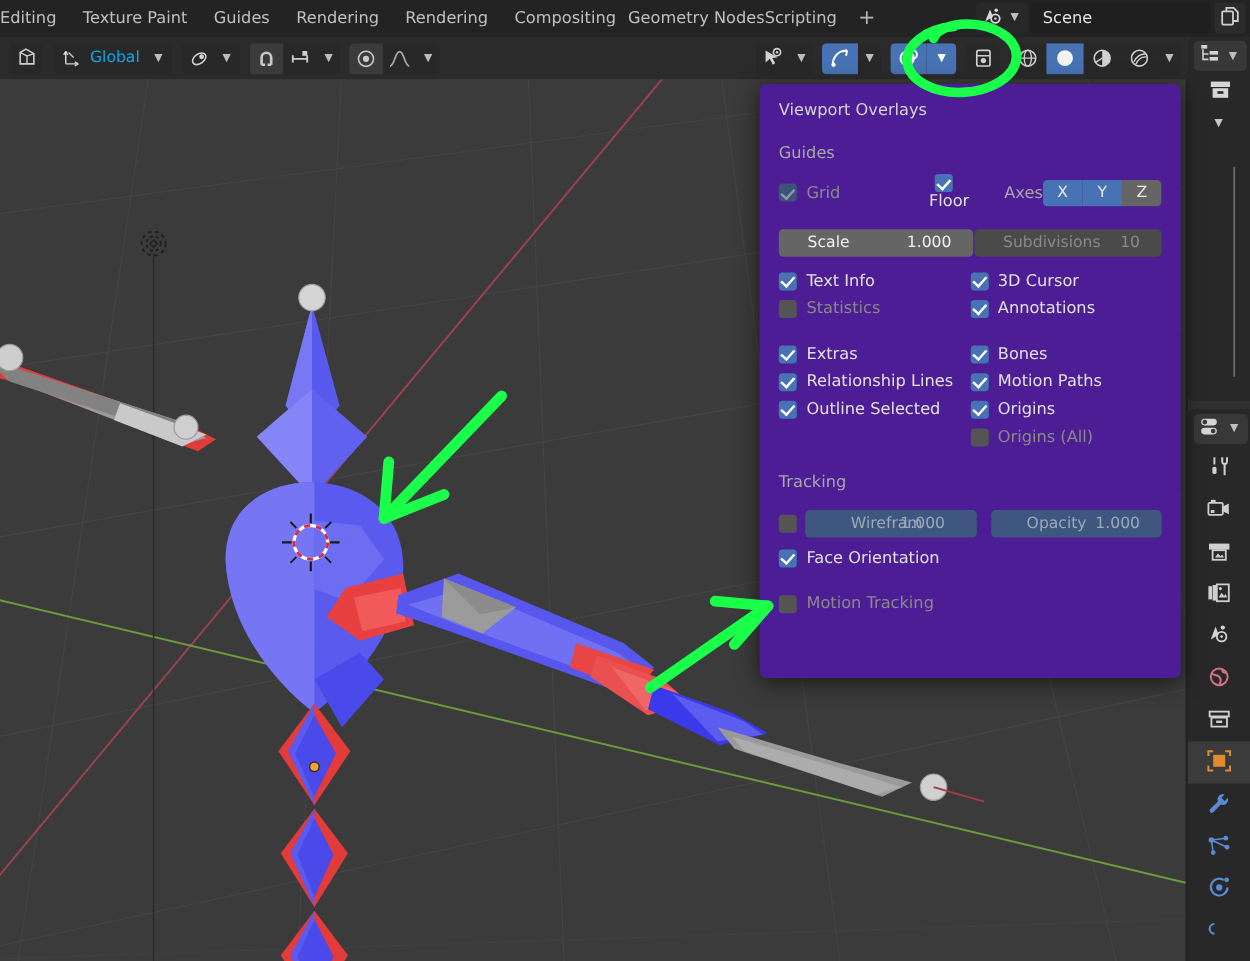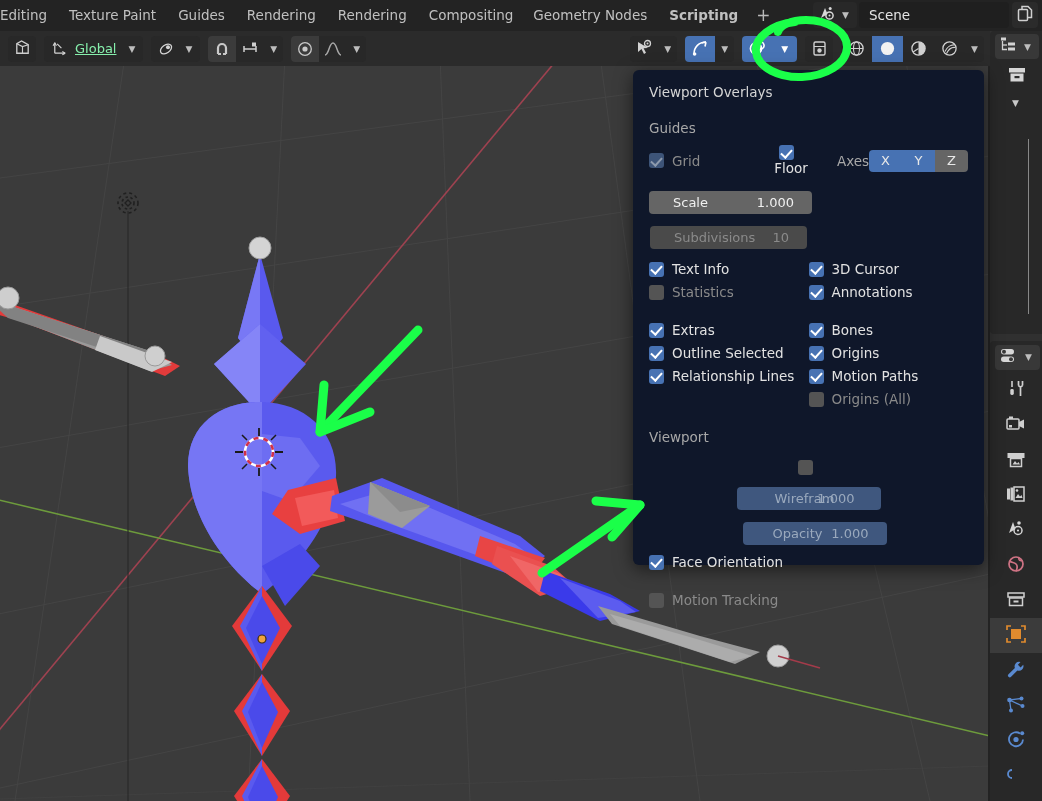--- a/index.html
+++ b/index.html
@@ -52,33 +52,33 @@
   }
   .gbtn {
     height: 26px; min-width: 26px; display: flex; align-items: center;
     justify-content: center; color: #d0d0d0; font-size: 12.5px;
     background: transparent;
   }
   .gbtn.on { background: #4772b3; }
   .gbtn.semi { background: #3b3b3b; }
   .gbtn.blue-solid { background: #4772b3; }
   .chev { font-size: 9px; color: #bdbdbd; padding: 0 6px; }
-  .orient-label { color: #86efac; font-size: 13px; padding: 0 6px 0 3px; text-decoration: underline; }
+  .orient-label { color: #0ea5e9; font-size: 13px; padding: 0 6px 0 3px; }
 
   
   .viewport {
     position: absolute; left: 0; top: 66px; width: 990px; height: 735px;
     background: #3b3b3b; overflow: hidden;
   }
   .vp-svg { position:absolute; left:0; top:0; }
 
   
   .popover {
     position: absolute; left: 633px; top: 70px; width: 351px; height: 495px;
-    background: #0f172a; border-radius: 6px;
+    background: #4c1d95; border-radius: 6px;
     box-shadow: 0 4px 18px rgba(0,0,0,0.55);
     padding: 14px 16px 0 16px;
     z-index: 40;
   }
   .pop-title { color: #d5d5d5; font-size: 13.5px; margin-bottom: 20px; }
   .sect-head { color: #a8a8a8; font-size: 13.5px; margin-bottom: 9px; }
   .row { display: flex; align-items: center; margin-bottom: 7px; }
   .col { width: 166px; display: flex; align-items: center; }
   .cb {
     width: 15px; height: 15px; border-radius: 3px; background: #545454;
@@ -102,21 +102,21 @@
     height: 22px;
   }
   .axbtn {
     width: 33px; height: 22px; display: flex; align-items: center;
     justify-content: center; font-size: 13px; color: #e8e8e8;
     background: #656565;
   }
   .axbtn.on { background: #4772b3; }
 
   
-  .sld-row { display: flex; gap: 12px; margin: 15px 0 12px 0; flex-direction: column; }
+  .sld-row { display: flex; gap: 0px; margin: 15px 0 12px 0; }
   .sld {
     height: 23px; border-radius: 4px; display: flex; align-items: center;
     position: relative; font-size: 13px;
   }
   .sld.grey { background: #656565; color: #f0f0f0; }
   .sld.greydim { background: #4a4a4a; color: #8a8a8a; padding-left: 28px; }
   .sld.bluedim { background: #3f577e; color: #9aa9bd; }
 
   
   .rightcol {
@@ -168,22 +168,22 @@
 <div id="app">
 
   <div class="topbar">
     <div id="ws-tabs" style="display:flex;align-items:center;gap:0px;">
         <div class="wstab" style="margin-left: 0px;">Editing</div>
         <div class="wstab" style="margin-left: 22px;">Texture Paint</div>
         <div class="wstab" style="margin-left: 22px;">Guides</div>
         <div class="wstab" style="margin-left: 22px;">Rendering</div>
         <div class="wstab" style="margin-left: 22px;">Rendering</div>
         <div class="wstab" style="margin-left: 22px;">Compositing</div>
-        <div class="wstab" style="margin-left: 20px;">Geometry Nodes</div>
-        <div class="wstab" style="margin-left: 22px; font-weight: bold;">Scripting</div>
+        <div class="wstab" style="margin-left: 10px;">Geometry Nodes</div>
+        <div class="wstab" style="">Scripting</div>
         <div class="wstab plus" style="margin-left: 18px;">+</div>
       </div>
     <div class="scene-block">
       <div class="scene-id">
         <span>
           <svg width="19" height="19" viewBox="0 0 19 19">
             <path d="M4 14 L8 4 L10.5 10 L4 14 Z" fill="#d8d8d8"></path>
             <circle cx="12.5" cy="11.5" r="3.6" fill="none" stroke="#d8d8d8" stroke-width="1.5"></circle>
             <circle cx="12.5" cy="11.5" r="1" fill="#d8d8d8"></circle>
             <circle cx="13.2" cy="4.6" r="1.5" fill="#d8d8d8"></circle>
@@ -515,46 +515,46 @@
         <span class="lbl">Extras</span>
       </div>
       <div class="col">
         <span class="cb on"></span>
         <span class="lbl">Bones</span>
       </div>
     </div>
     <div class="row">
       <div class="col">
         <span class="cb on"></span>
+        <span class="lbl">Relationship Lines</span>
+      </div>
+      <div class="col">
+        <span class="cb on"></span>
+        <span class="lbl">Motion Paths</span>
+      </div>
+    </div>
+    <div class="row">
+      <div class="col">
+        <span class="cb on"></span>
         <span class="lbl">Outline Selected</span>
       </div>
       <div class="col">
         <span class="cb on"></span>
         <span class="lbl">Origins</span>
-      </div>
-    </div>
-    <div class="row">
-      <div class="col">
-        <span class="cb on"></span>
-        <span class="lbl">Relationship Lines</span>
-      </div>
-      <div class="col">
-        <span class="cb on"></span>
-        <span class="lbl">Motion Paths</span>
       </div>
     </div>
     <div class="row" style="margin-bottom:22px;">
       <div class="col"></div>
       <div class="col">
         <span class="cb"></span>
         <span class="lbl dim">Origins (All)</span>
       </div>
     </div>
 
-    <div class="sect-head">Viewport</div>
+    <div class="sect-head">Tracking</div>
     <div class="sld-row" style="align-items:center;margin-bottom:9px;">
       <span class="cb" style="margin-right:7px;"></span>
       <div class="sld bluedim" style="width:144px;">
         <span style="position:absolute;left:38px;">Wirefram</span>
         <span style="position:absolute;right:26px;">1.000</span>
       </div>
       <div class="sld bluedim" style="width:144px;margin-left:12px;">
         <span style="position:absolute;left:30px;">Opacity</span>
         <span style="position:absolute;right:18px;">1.000</span>
       </div>

